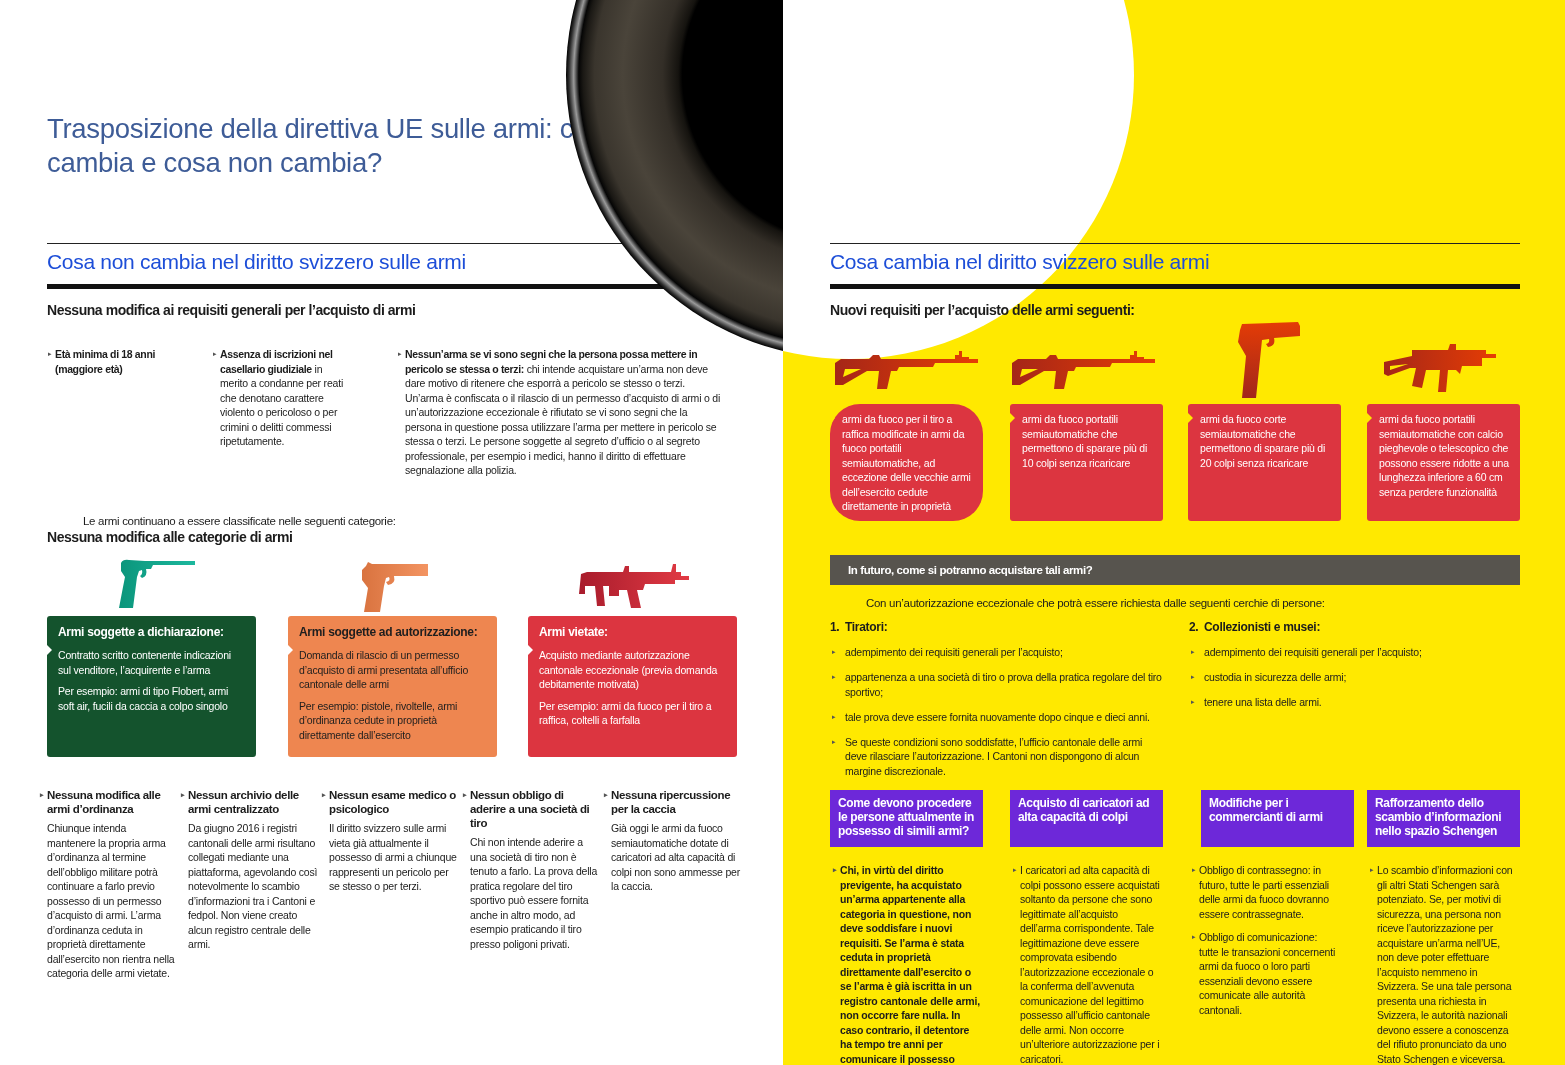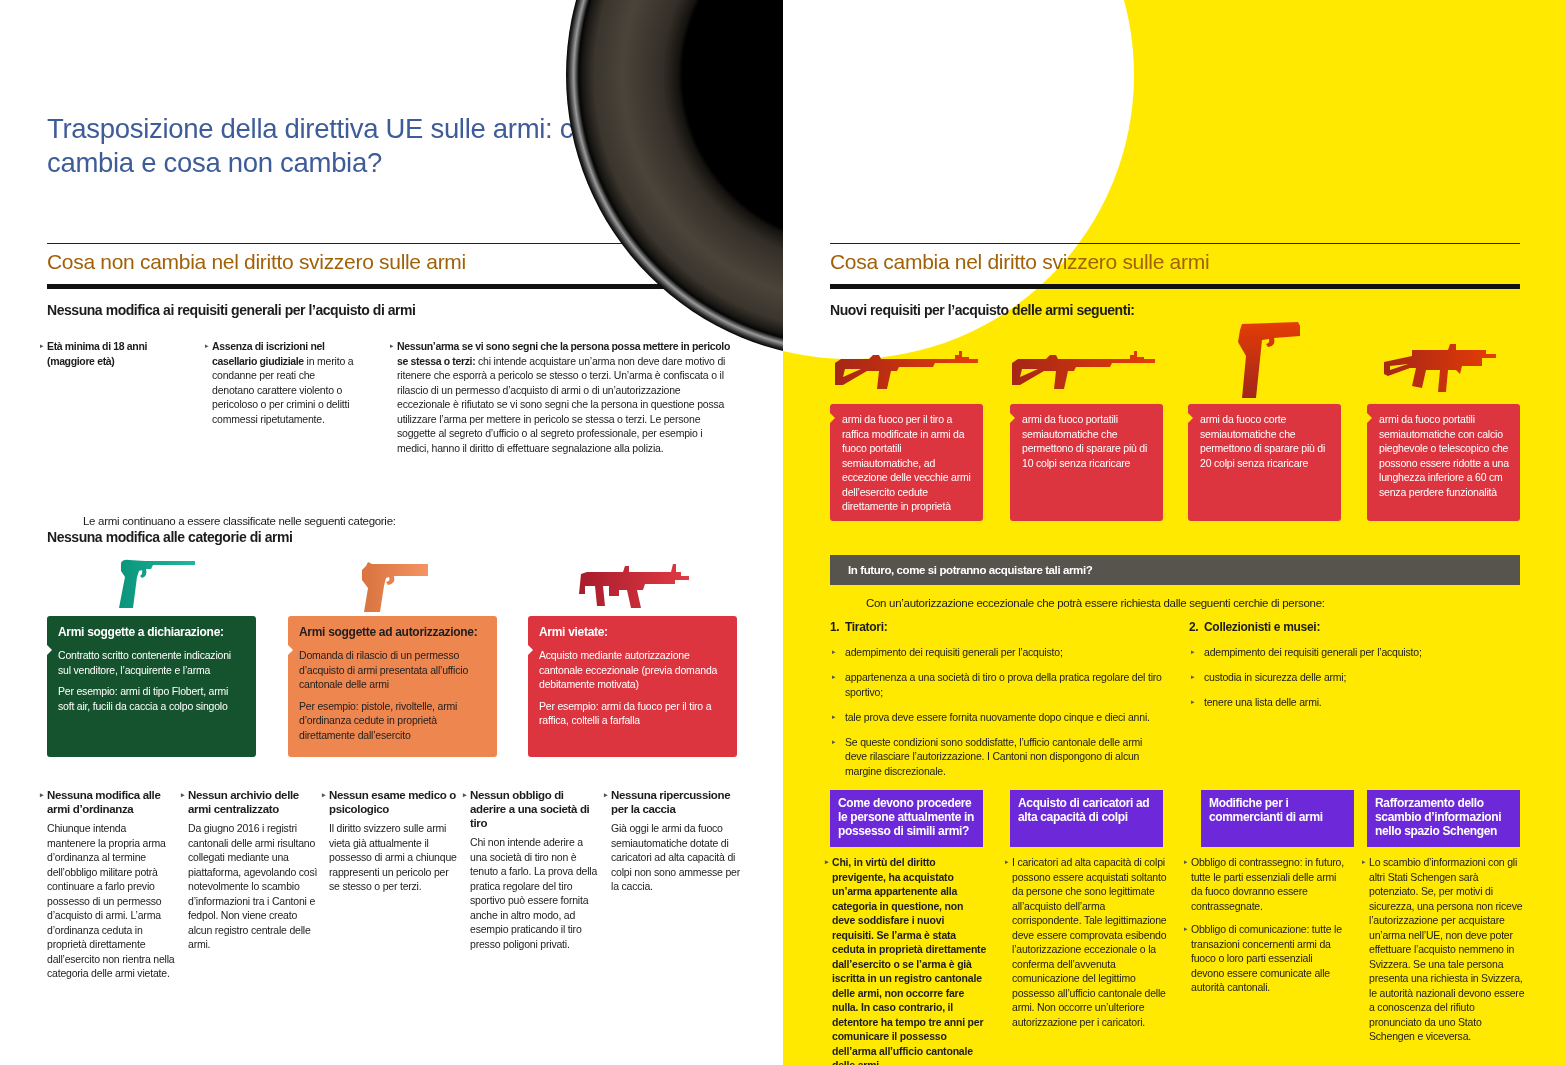--- a/index.html
+++ b/index.html
@@ -8,25 +8,25 @@
 .page{position:absolute;top:0;height:1065px;overflow:hidden;}
 .page-left{left:0;width:783px;background:#fff;}
 .page-right{left:783px;width:782px;background:#ffe900;}
 .ring{position:absolute;left:566px;top:-209px;width:568px;height:568px;border-radius:50%;z-index:5;
   background:radial-gradient(circle closest-side,#000 0,#000 59%,#15130f 60.5%,#332e27 66%,#4a443a 80%,#3a352d 90%,#1a1814 94%,#050505 95.5%,#9a9a9a 97.3%,#2d2d2d 99%,#000 100%);}
 .white-circle{position:absolute;left:-217px;top:-209px;width:568px;height:568px;border-radius:50%;background:#fff;z-index:0;}
 .abs{position:absolute;z-index:2;}
 .title{left:47px;top:112px;width:590px;font-size:27.5px;line-height:34px;color:#3e5c97;letter-spacing:-0.3px;margin:0;font-weight:normal;}
 .rule-thin{height:1px;background:#222;}
 .rule-thick{height:5px;background:#111;}
-.sec-heading{font-size:21px;letter-spacing:-0.3px;color:#a16207;white-space:nowrap;margin:0;font-weight:normal;}
+.sec-heading{font-size:21px;letter-spacing:-0.3px;color:#1d4ed8;white-space:nowrap;margin:0;font-weight:normal;}
 .subhead{font-weight:bold;font-size:14px;letter-spacing:-0.45px;white-space:nowrap;}
 .intro{font-size:11.5px;letter-spacing:-0.3px;white-space:nowrap;padding-left:36px;}
 .body{font-size:10.5px;line-height:14.5px;letter-spacing:-0.2px;}
-.item{position:relative;margin:0;}
+.item{position:relative;margin:8px;}
 .bullet{position:absolute;left:-7px;top:0;font-size:7px;line-height:14.5px;color:#555;}
 b{font-weight:bold;letter-spacing:-0.35px;}
 
 .cat-box{position:absolute;top:616px;width:209px;height:141px;border-radius:3px;padding:9px 11px;color:#fff;z-index:2;}
 .cat-box.teal{left:47px;background:#14532d;}
 .cat-box.orange{left:288px;background:#ee8650;color:#1e1e1e;}
 .cat-box.red{left:528px;background:#dc3540;}
 .cat-title{font-weight:bold;font-size:12px;letter-spacing:-0.3px;margin-bottom:9px;}
 .cat-text{font-size:10.5px;line-height:14.5px;letter-spacing:-0.2px;margin-bottom:7px;}
 .notch{position:absolute;left:0;width:0;height:0;border-top:5px solid transparent;border-bottom:5px solid transparent;border-left:5px solid #fff;}
@@ -190,21 +190,21 @@
     <svg width="72" height="78" viewBox="0 0 72 78">
         <path fill="url(#gFireV)" d="M12 4 L68 2 L70 6 L70 16 L44 18 Q46 26 38 27 L36 24 Q40 23 39 19 L32 20 L26 78 L12 78 L16 36 L8 22 L10 10 Z"></path>
       </svg>
   </div>
   <div class="gun" style="left:599px;top:340px;">
     <svg width="115" height="56" viewBox="0 0 115 56">
         <path fill="url(#gFire)" fill-rule="evenodd" d="M2 22 L30 16 L30 10 L66 10 L68 4 L74 4 L74 10 L104 10 L104 14 L114 14 L114 18 L100 18 L100 26 L80 26 L78 34 L74 30 L66 30 L64 52 L56 52 L58 30 L44 30 L40 48 L30 46 L34 28 L28 28 L6 36 L2 34 Z M8 30 L26 24 L8 26 Z"></path>
       </svg>
   </div>
 
-  <div class="weapon-box" style="left:47px;">
+  <div class="weapon-box" style="left:47px;border-radius:30px;">
     <span class="notch yellow" style="top:9px;"></span>
     <span>armi da fuoco per il tiro a raffica modificate in armi da fuoco portatili semiautomatiche, ad eccezione delle vecchie armi dell’esercito cedute direttamente in proprietà</span>
   </div>
   <div class="weapon-box" style="left:227px;">
     <span class="notch yellow" style="top:9px;"></span>
     <span>armi da fuoco portatili semiautomatiche che permettono di sparare più di 10 colpi senza ricaricare</span>
   </div>
   <div class="weapon-box" style="left:405px;">
     <span class="notch yellow" style="top:9px;"></span>
     <span>armi da fuoco corte semiautomatiche che permettono di sparare più di 20 colpi senza ricaricare</span>

